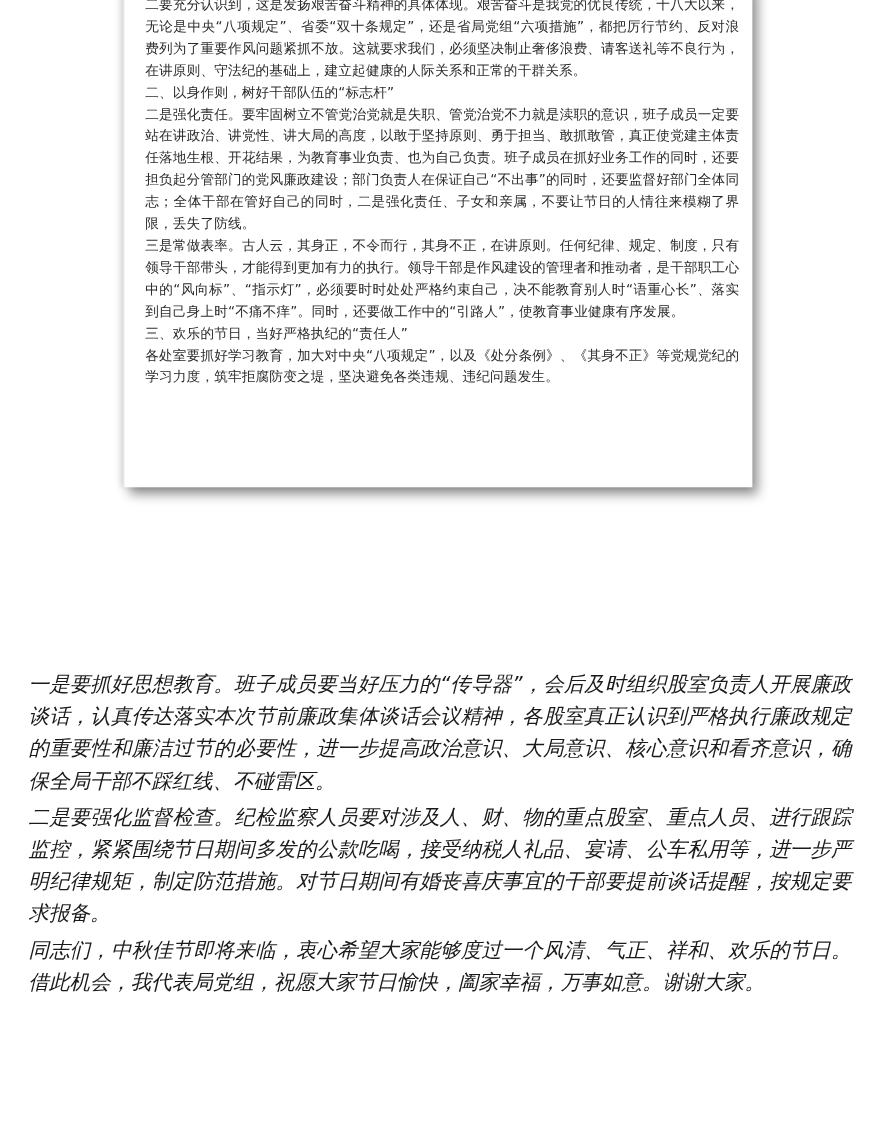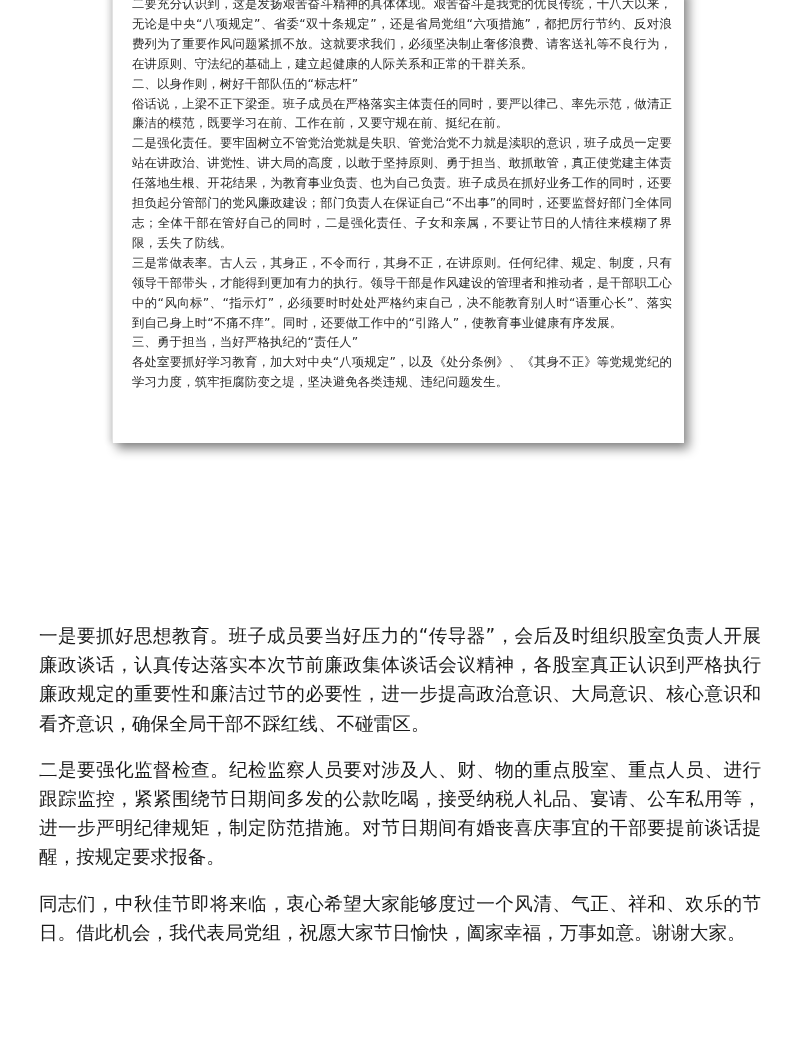--- a/index.html
+++ b/index.html
@@ -41,36 +41,36 @@
   .body-text {
     position: absolute;
     left: 22px;
     top: 604px;
     width: 756px;
     font-size: 18.6px;
     line-height: 29.2px;
     color: #1a1a1a;
   }
   .body-text p {
-    margin: 17px;
+    margin: 4px;
     text-align: justify;
     text-align-last: left;
+    font-style: italic;
   }
 </style>
 </head>
 <body>
 
 <div class="page-frame">
   <div class="page-text">
     <p>二要充分认识到，这是发扬艰苦奋斗精神的具体体现。艰苦奋斗是我党的优良传统，十八大以来，无论是中央“八项规定”、省委“双十条规定”，还是省局党组“六项措施”，都把厉行节约、反对浪费列为了重要作风问题紧抓不放。这就要求我们，必须坚决制止奢侈浪费、请客送礼等不良行为，在讲原则、守法纪的基础上，建立起健康的人际关系和正常的干群关系。</p>
     <p>二、以身作则，树好干部队伍的“标志杆”</p>
-    <p>俗话说，上梁不正下梁歪。班子成员在严格落实主体责任的同时，要严以律己、率先示范，做清正廉洁的模范，既要学习在前、工作在前，又要守规在前、挺纪在前。</p>
     <p>二是强化责任。要牢固树立不管党治党就是失职、管党治党不力就是渎职的意识，班子成员一定要站在讲政治、讲党性、讲大局的高度，以敢于坚持原则、勇于担当、敢抓敢管，真正使党建主体责任落地生根、开花结果，为教育事业负责、也为自己负责。班子成员在抓好业务工作的同时，还要担负起分管部门的党风廉政建设；部门负责人在保证自己“不出事”的同时，还要监督好部门全体同志；全体干部在管好自己的同时，二是强化责任、子女和亲属，不要让节日的人情往来模糊了界限，丢失了防线。</p>
     <p>三是常做表率。古人云，其身正，不令而行，其身不正，在讲原则。任何纪律、规定、制度，只有领导干部带头，才能得到更加有力的执行。领导干部是作风建设的管理者和推动者，是干部职工心中的“风向标”、“指示灯”，必须要时时处处严格约束自己，决不能教育别人时“语重心长”、落实到自己身上时“不痛不痒”。同时，还要做工作中的“引路人”，使教育事业健康有序发展。</p>
-    <p>三、勇于担当，当好严格执纪的“责任人”</p>
+    <p>三、欢乐的节日，当好严格执纪的“责任人”</p>
     <p>各处室要抓好学习教育，加大对中央“八项规定”，以及《处分条例》、《其身不正》等党规党纪的学习力度，筑牢拒腐防变之堤，坚决避免各类违规、违纪问题发生。</p>
   </div>
 </div>
 
 <div class="body-text">
   <p>一是要抓好思想教育。班子成员要当好压力的“传导器”，会后及时组织股室负责人开展廉政谈话，认真传达落实本次节前廉政集体谈话会议精神，各股室真正认识到严格执行廉政规定的重要性和廉洁过节的必要性，进一步提高政治意识、大局意识、核心意识和看齐意识，确保全局干部不踩红线、不碰雷区。</p>
   <p>二是要强化监督检查。纪检监察人员要对涉及人、财、物的重点股室、重点人员、进行跟踪监控，紧紧围绕节日期间多发的公款吃喝，接受纳税人礼品、宴请、公车私用等，进一步严明纪律规矩，制定防范措施。对节日期间有婚丧喜庆事宜的干部要提前谈话提醒，按规定要求报备。</p>
   <p>同志们，中秋佳节即将来临，衷心希望大家能够度过一个风清、气正、祥和、欢乐的节日。借此机会，我代表局党组，祝愿大家节日愉快，阖家幸福，万事如意。谢谢大家。</p>
 </div>
 

